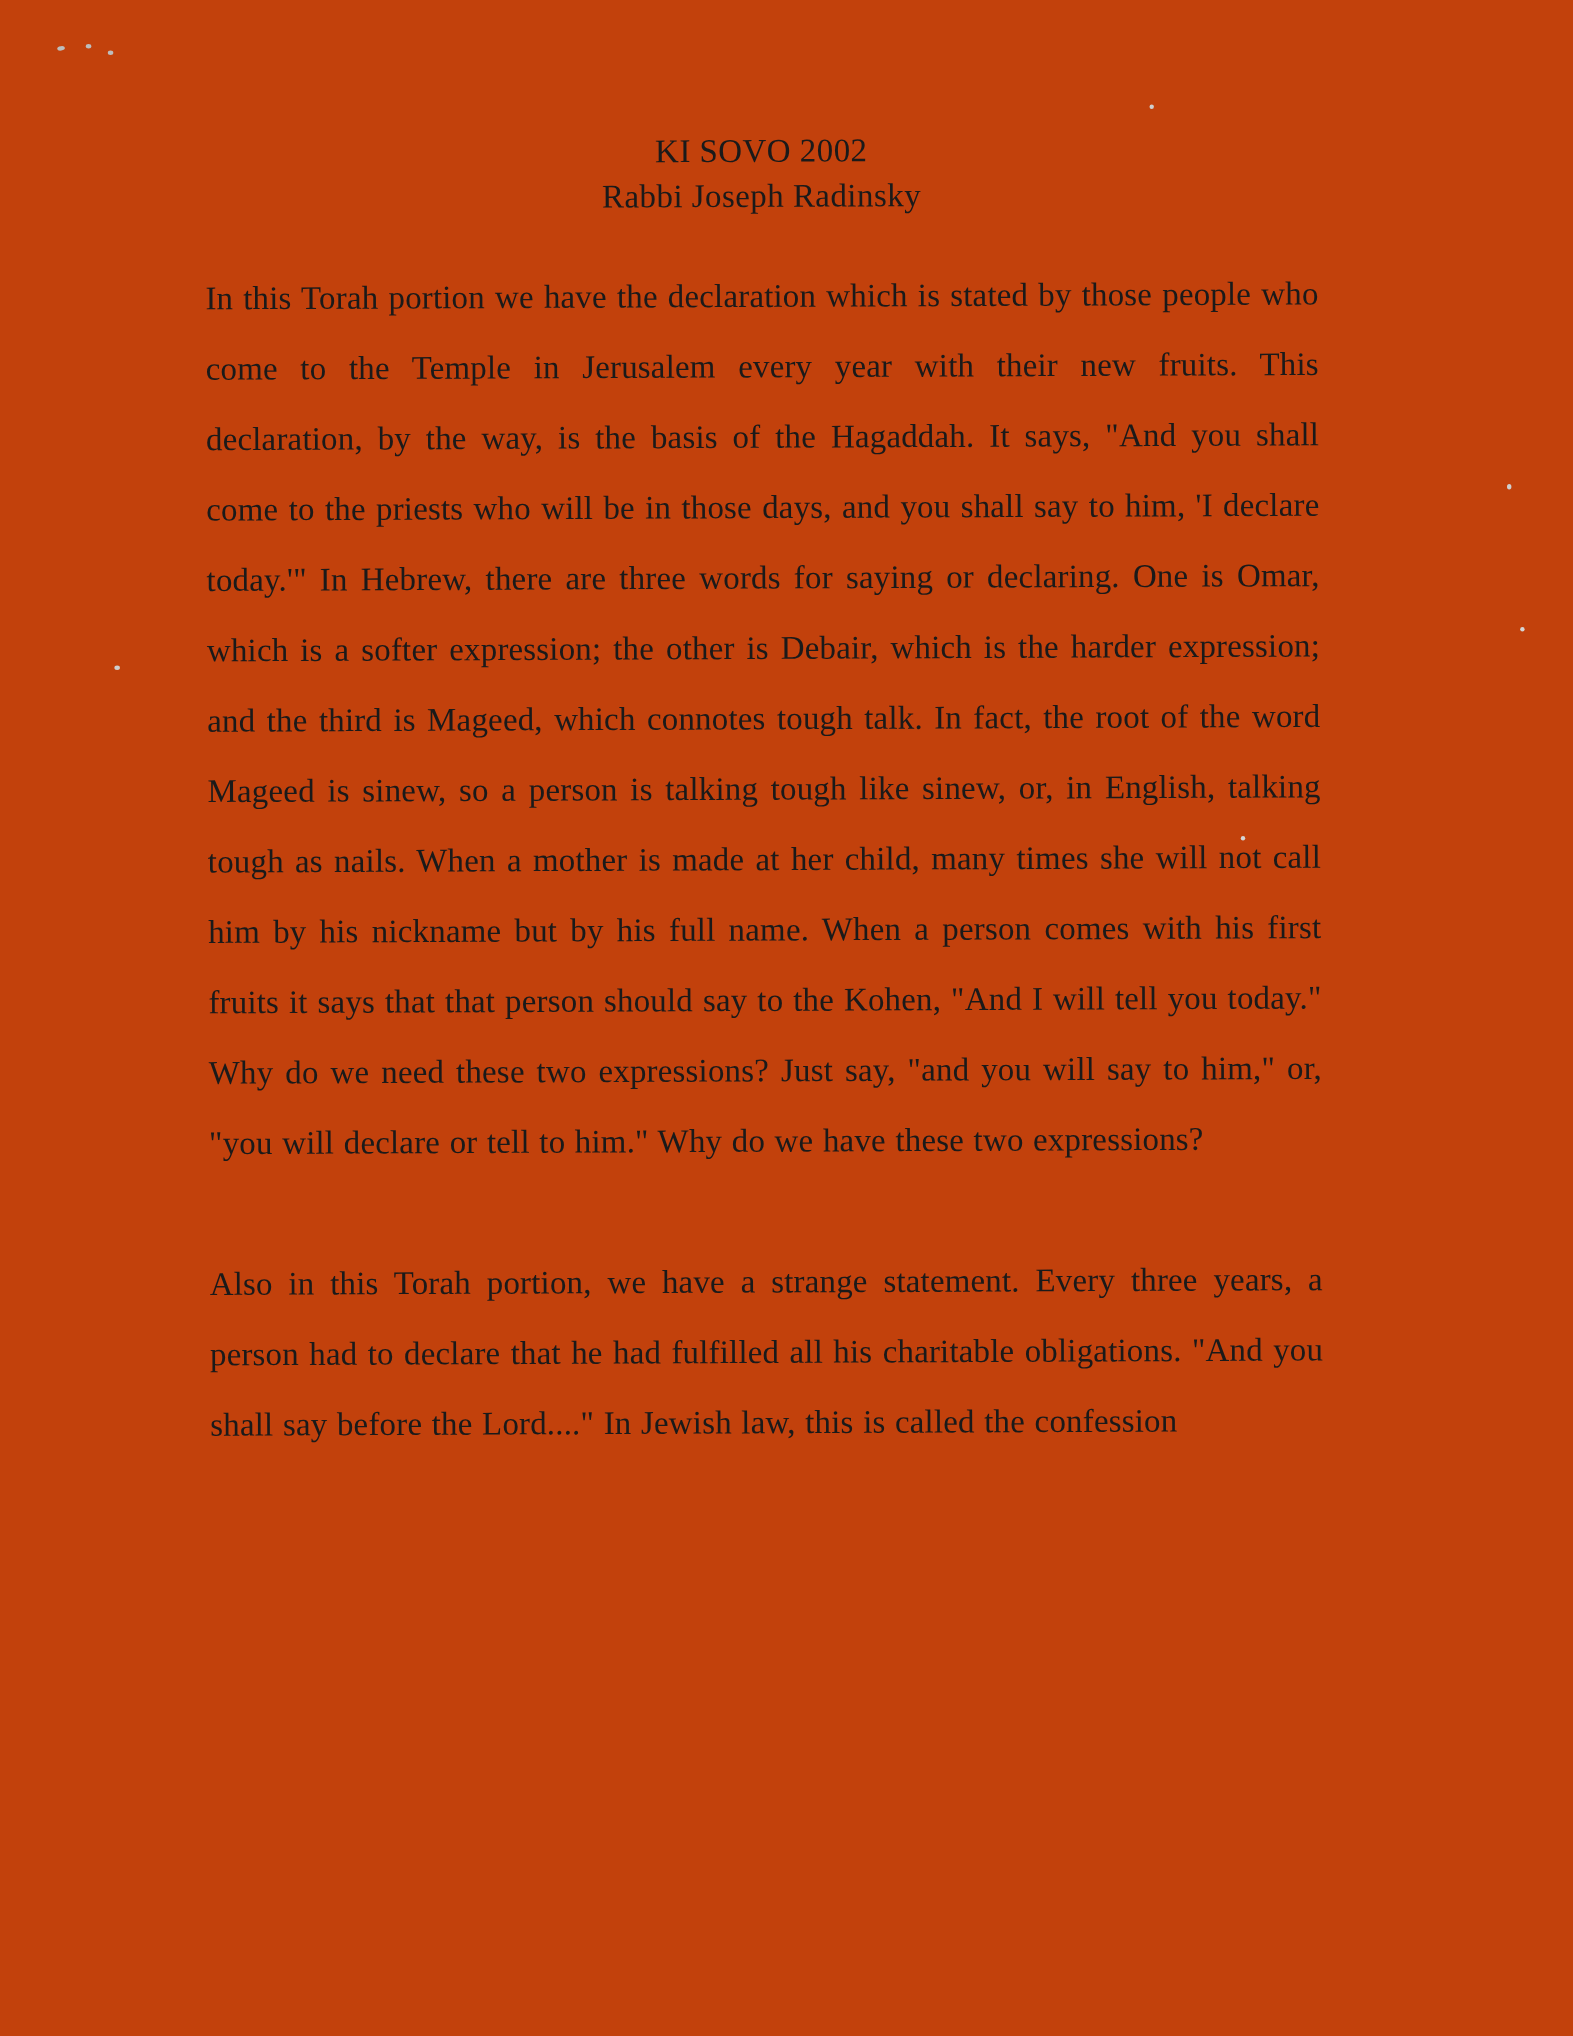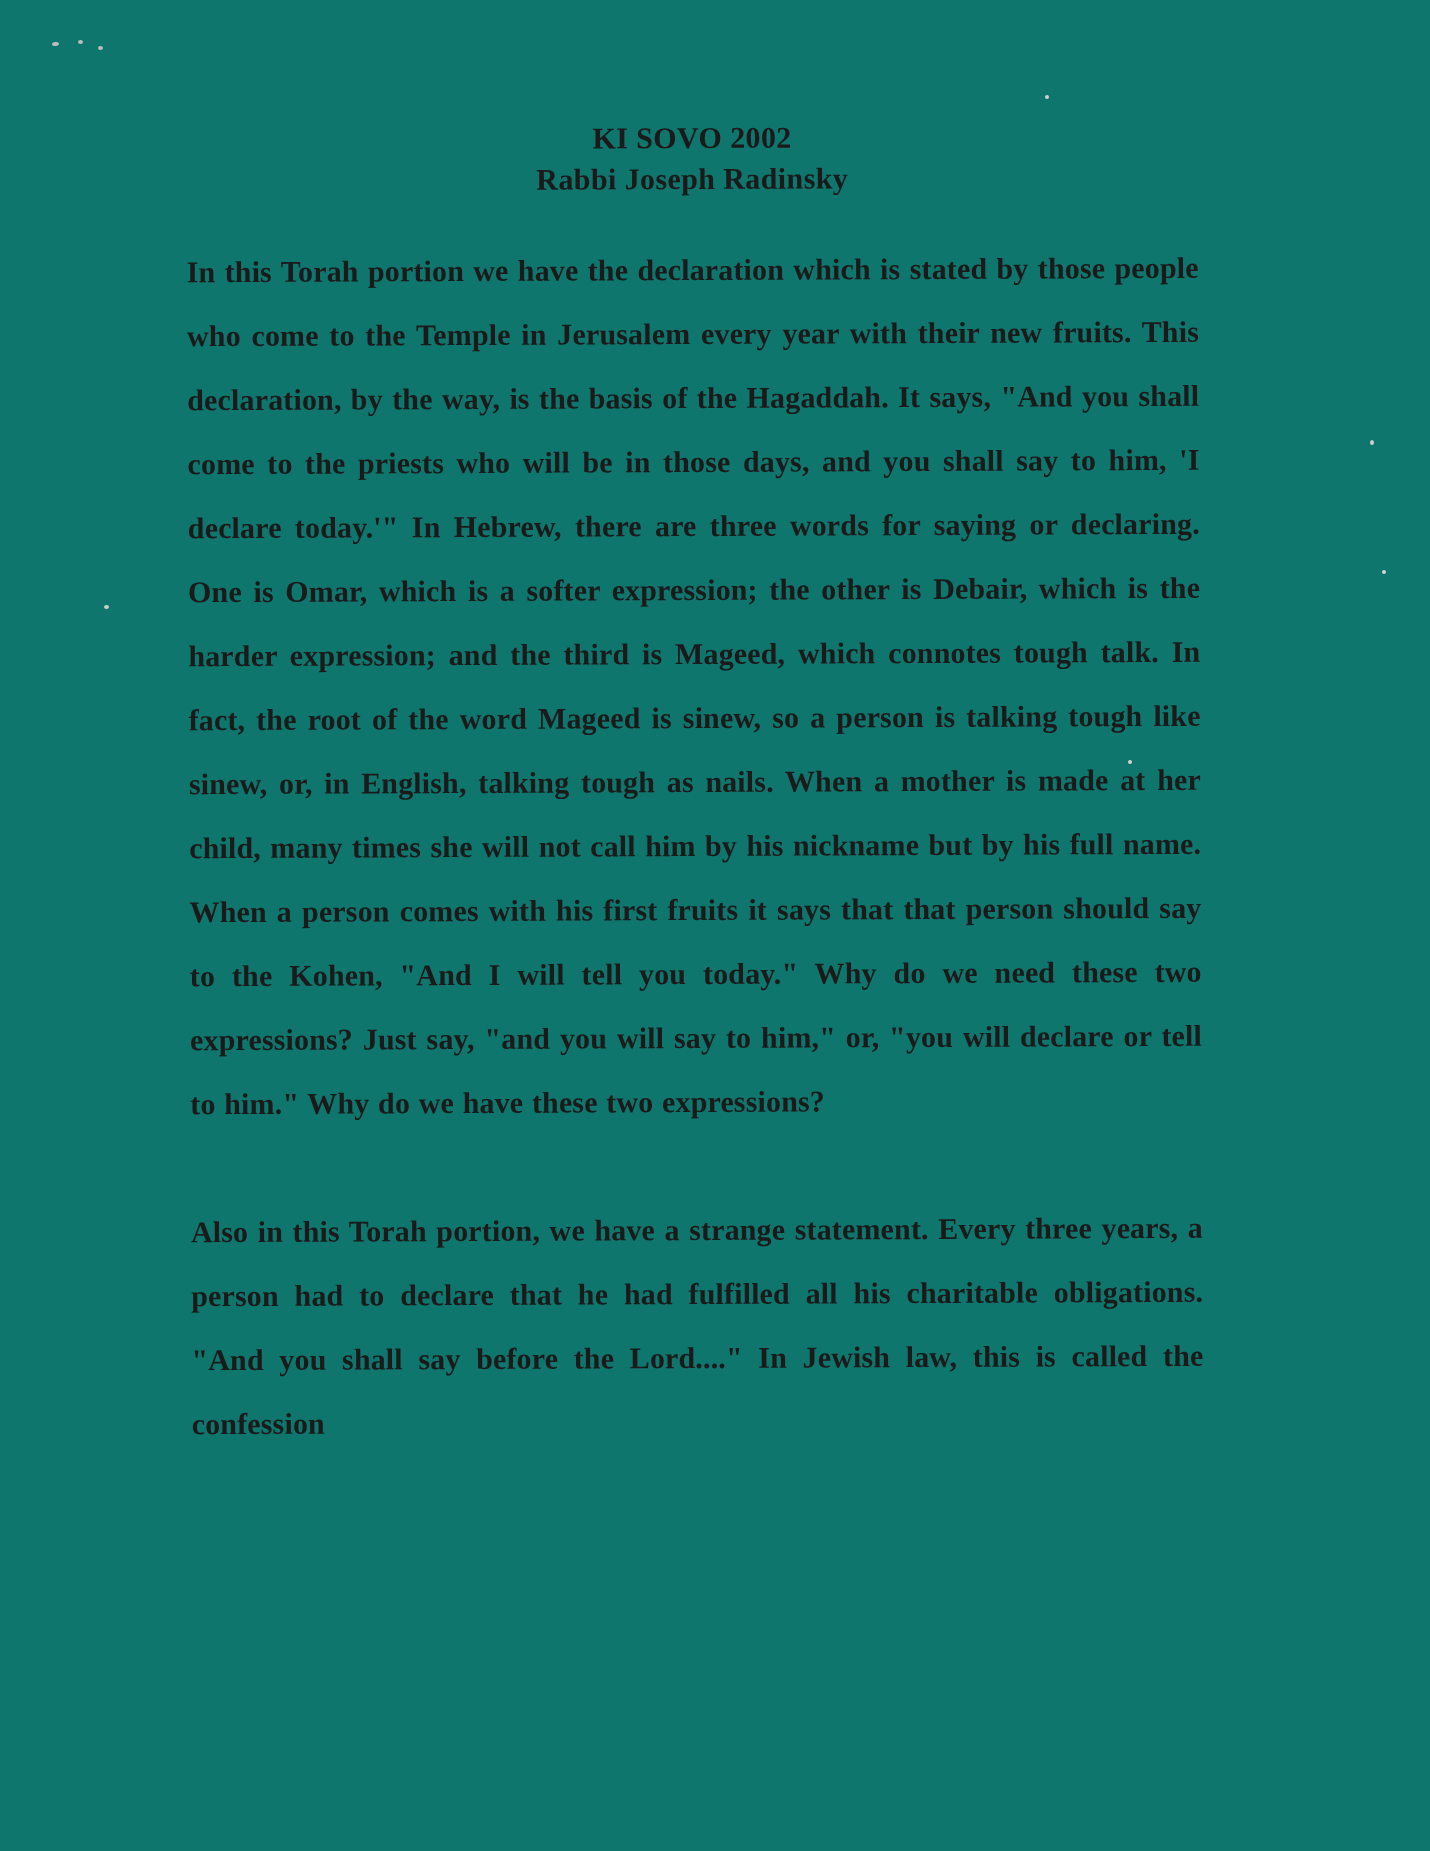--- a/index.html
+++ b/index.html
@@ -12,22 +12,21 @@
     height: 1851px;
     position: relative;
     font-family: "Liberation Serif", "DejaVu Serif", serif;
     color: #1a1a1a;
     overflow: hidden;
   }
 
   .page {
     position: absolute;
     inset: 0;
-    background: #0f766e;
-    font-weight: bold;
+    background: #c2410c;
   }
 
   
   .speck {
     position: absolute;
     background: #bdbdbd;
     border-radius: 50%;
   }
   .s1 { left: 52px;  top: 42px;  width: 7px;  height: 4px; transform: rotate(-8deg); }
   .s2 { left: 78px;  top: 40px;  width: 5px;  height: 4px; }

